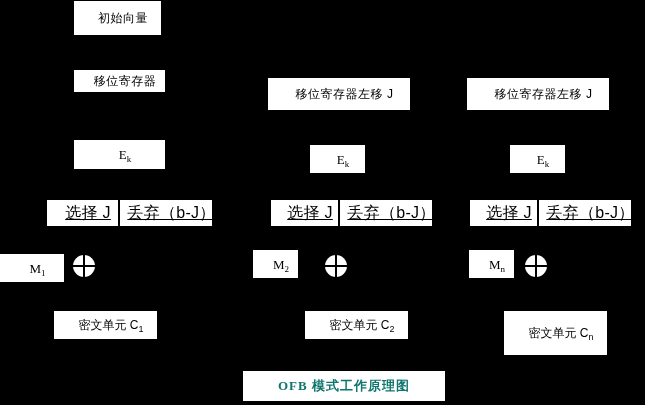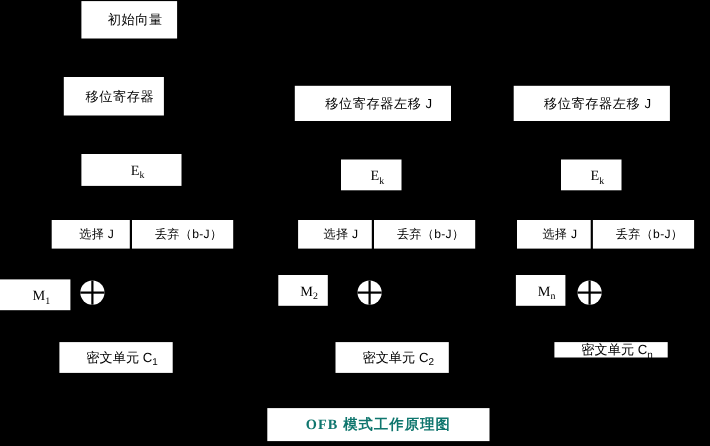--- a/index.html
+++ b/index.html
@@ -24,22 +24,23 @@
     align-items: center;
     white-space: nowrap;
     line-height: 1;
   }
   .box.center { justify-content: center; padding-left: 11px; }
   .cn-text {
     font-size: 12px;
     letter-spacing: 0.5px;
   }
   .cn-text-sm {
-    font-size: 11px;
+    font-size: 16px;
     letter-spacing: 0.3px;
+    text-decoration: underline;
   }
   .label-serif {
     font-family: "Liberation Serif", "DejaVu Serif", serif;
     font-size: 13px;
   }
   .label-serif sub {
     font-size: 9px;
     vertical-align: baseline;
     position: relative;
     top: 3px;
@@ -89,21 +90,21 @@
 </style>
 </head>
 <body>
 
 <div id="diagram">
 
   <div class="box center cn-text" style="left:74px; top:1px; width:87px; height:34px;">
     <span>初始向量</span>
   </div>
 
-  <div class="box center cn-text" style="left:58px; top:70px; width:91px; height:35px;">
+  <div class="box center cn-text" style="left:74px; top:70px; width:91px; height:22px;">
     <span>移位寄存器</span>
   </div>
 
   <div class="box center label-serif" style="left:74px; top:140px; width:91px; height:29px;">
     <span><span>E</span><sub>k</sub></span>
   </div>
 
   <div class="box center cn-text-sm" style="left:47px; top:200px; width:71px; height:26px;">
     <span>选择 J</span>
   </div>
@@ -163,21 +164,21 @@
   <div class="box center cn-text-sm" style="left:539px; top:200px; width:92px; height:26px;">
     <span>丢弃（b-J）</span>
   </div>
 
   <div class="box center label-serif" style="left:452px; top:250px; width:45px; height:28px;margin-left:17px;">
     <span><span>M</span><sub>n</sub></span>
   </div>
 
   <div class="xor" style="left:525px; top:255px;"></div>
 
-  <div class="box center cipher-label" style="left:492px; top:311px; width:103px; height:14px;">
+  <div class="box center cipher-label" style="left:492px; top:311px; width:103px; height:44px;">
     <span><span>密文单元 C</span><sub>n</sub></span>
   </div>
 
   <div class="title-bar" style="left:243px; top:371px; width:202px; height:30px;">
     <span>OFB 模式工作原理图</span>
   </div>
 
 </div>
 
 </body></html>

